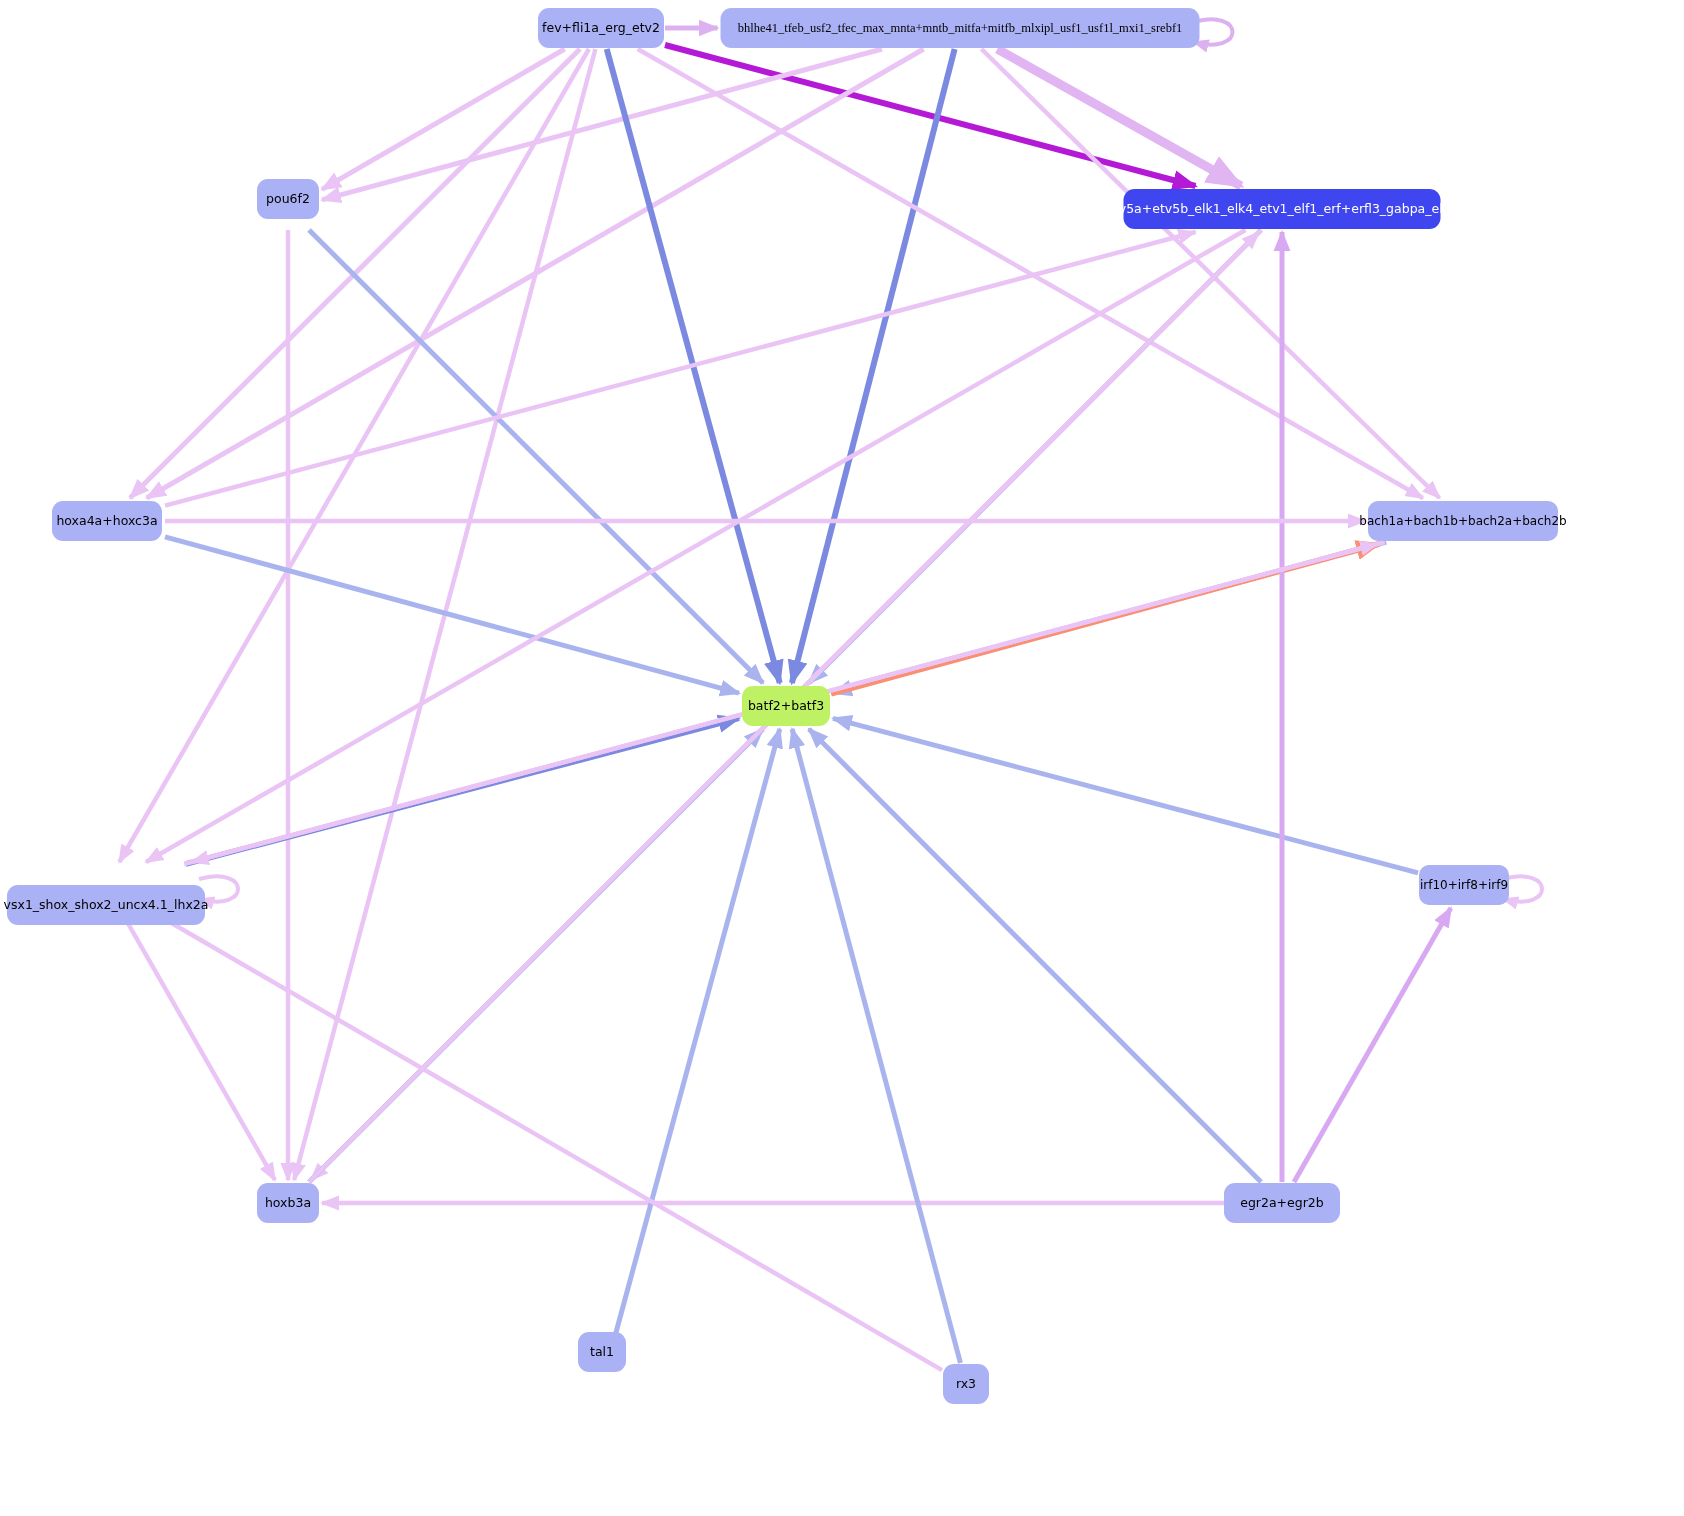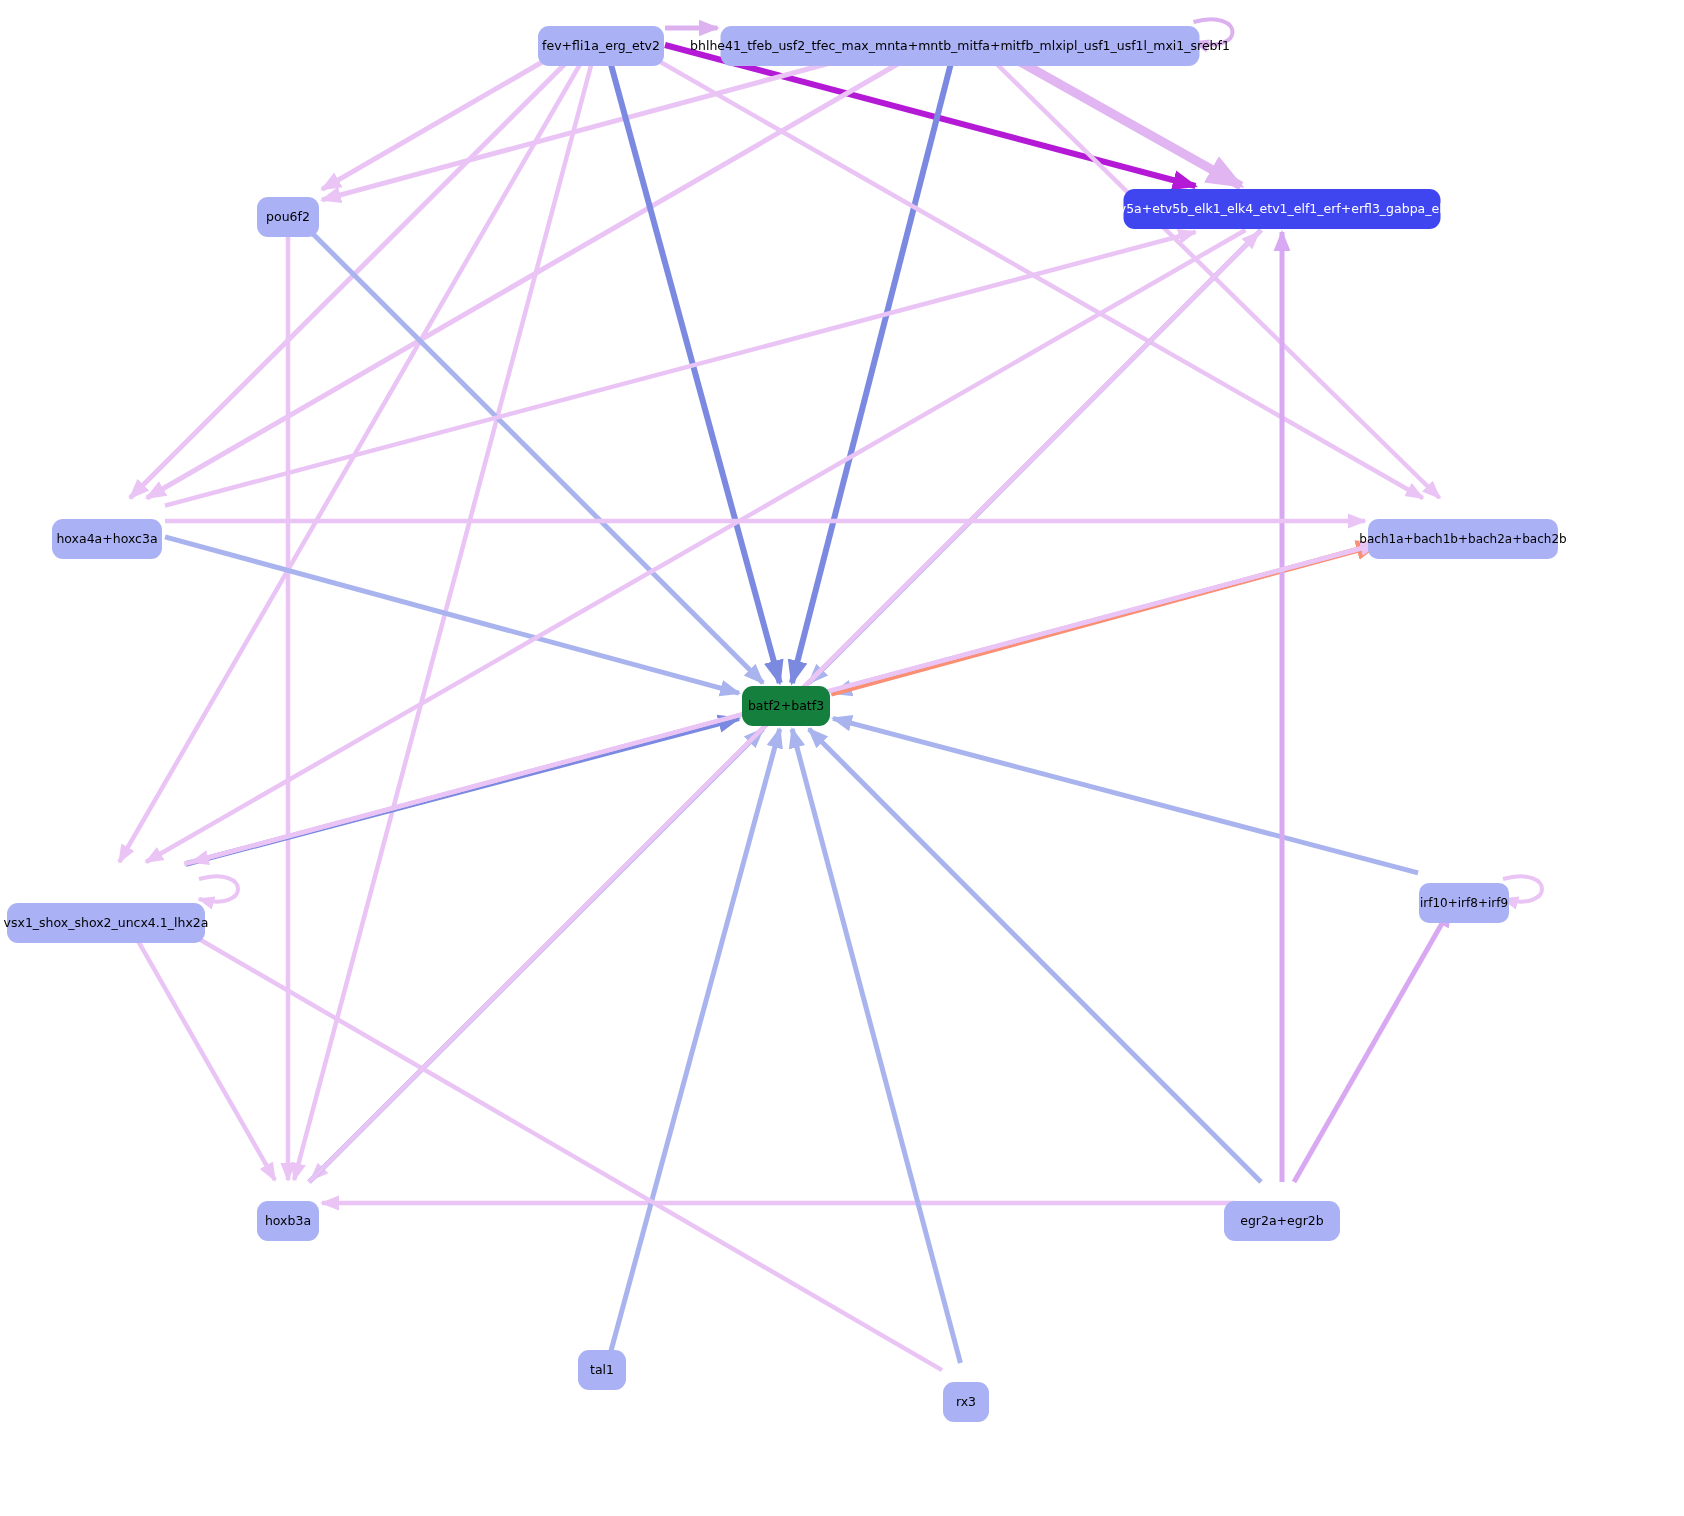--- a/index.html
+++ b/index.html
@@ -13,23 +13,23 @@
     border-radius:11px;
     color:#000000;
     font-size:13px;
     line-height:1;
     white-space:nowrap;
     padding:0 10px;
     height:40px;
     transform:translate(-50%,-50%);
     z-index:5;
   }
-  .node.lav{background:#aab1f5;margin-top:18px;}
+  .node.lav{background:#aab1f5;}
   .node.blue{background:#3f46f0;color:#ffffff;text-align:center;}
-  .node.salmon{background:#15803d;text-align:center;}
+  .node.salmon{background:#bef264;text-align:center;}
   .node.small{font-size:12.5px;}
   .node.tiny{font-size:12px;height:40px;border-radius:10px;}
 </style>
 </head>
 <body>
 
 <div id="canvas">
   <svg id="edges" viewBox="0 0 1684 1516">
       <defs>
         <marker id="ahddb1f0" viewBox="0 0 10 10" refX="9" refY="5" markerWidth="4.2" markerHeight="4.2" orient="auto-start-reverse" markerUnits="strokeWidth">
@@ -93,21 +93,21 @@
       <line x1="942" y1="1370.074418604651" x2="145.6392785571142" y2="908" stroke="#e9c4f5" stroke-width="4.5" stroke-linecap="butt" marker-end="url(#ahe9c4f5)"></line>
       <line x1="1384.7115384615386" y1="542" x2="191.7445054945055" y2="862" stroke="#e9c4f5" stroke-width="4.5" stroke-linecap="butt" marker-end="url(#ahe9c4f5)"></line>
       <line x1="1245.4674556213017" y1="230" x2="146.01183431952663" y2="862" stroke="#e9c4f5" stroke-width="4.5" stroke-linecap="butt" marker-end="url(#ahe9c4f5)"></line>
       <line x1="165" y1="505.5991489361702" x2="1195.3814102564102" y2="232" stroke="#e9c4f5" stroke-width="4.5" stroke-linecap="butt" marker-end="url(#ahe9c4f5)"></line>
       <line x1="184.28846153846155" y1="864" x2="1377.2554945054944" y2="544" stroke="#e9c4f5" stroke-width="4.5" stroke-linecap="butt" marker-end="url(#ahe9c4f5)"></line>
       <line x1="309" y1="1182" x2="1259" y2="232" stroke="#e9c4f5" stroke-width="4.5" stroke-linecap="butt" marker-end="url(#ahe9c4f5)"></line>
       <line x1="165" y1="521" x2="1365" y2="521" stroke="#e9c4f5" stroke-width="4.5" stroke-linecap="butt" marker-end="url(#ahe9c4f5)"></line>
     </svg>
   <div id="nodes">
       <div class="node lav small" style="left: 601px; top: 28px; width: 126px;">fev+fli1a_erg_etv2</div>
-      <div class="node lav small" style="left: 960px; top: 28px; width: 479px;">bhlhe41_tfeb_usf2_tfec_max_mnta+mntb_mitfa+mitfb_mlxipl_usf1_usf1l_mxi1_srebf1</div>
+      <div class="node lav small" style="left: 960px; top: 28px; width: 479px; font-family: Liberation Serif, serif;">bhlhe41_tfeb_usf2_tfec_max_mnta+mntb_mitfa+mitfb_mlxipl_usf1_usf1l_mxi1_srebf1</div>
       <div class="node blue small" style="left: 1282px; top: 209px; width: 317px;">etv5a+etv5b_elk1_elk4_etv1_elf1_erf+erfl3_gabpa_elk3</div>
       <div class="node lav small" style="left: 288px; top: 199px; width: 62px;">pou6f2</div>
       <div class="node lav small" style="left: 107px; top: 521px; width: 110px;">hoxa4a+hoxc3a</div>
       <div class="node lav tiny" style="left: 1463px; top: 521px; width: 190px;">bach1a+bach1b+bach2a+bach2b</div>
       <div class="node salmon small" style="left: 786px; top: 706px; width: 88px;">batf2+batf3</div>
       <div class="node lav small" style="left: 106px; top: 905px; width: 198px;">vsx1_shox_shox2_uncx4.1_lhx2a</div>
       <div class="node lav tiny" style="left: 1464px; top: 885px; width: 90px;">irf10+irf8+irf9</div>
       <div class="node lav small" style="left: 288px; top: 1203px; width: 62px;">hoxb3a</div>
       <div class="node lav small" style="left: 1282px; top: 1203px; width: 116px;">egr2a+egr2b</div>
       <div class="node lav small" style="left: 602px; top: 1352px; width: 48px;">tal1</div>

